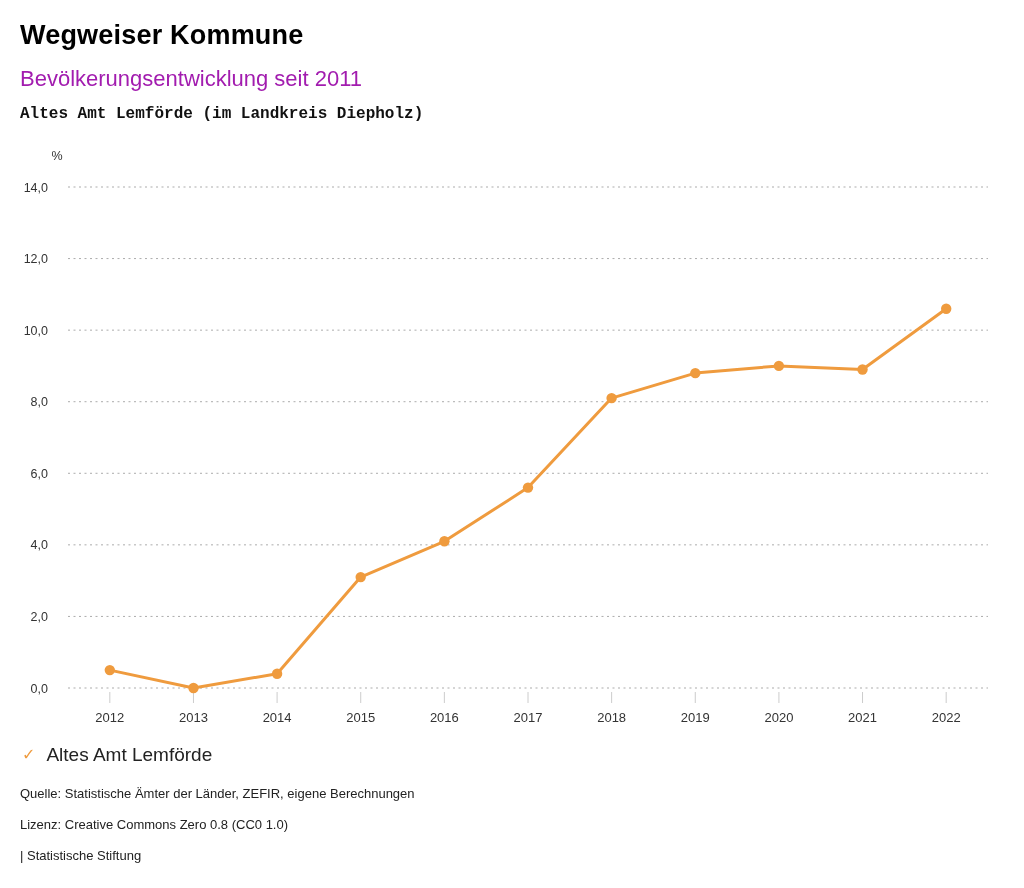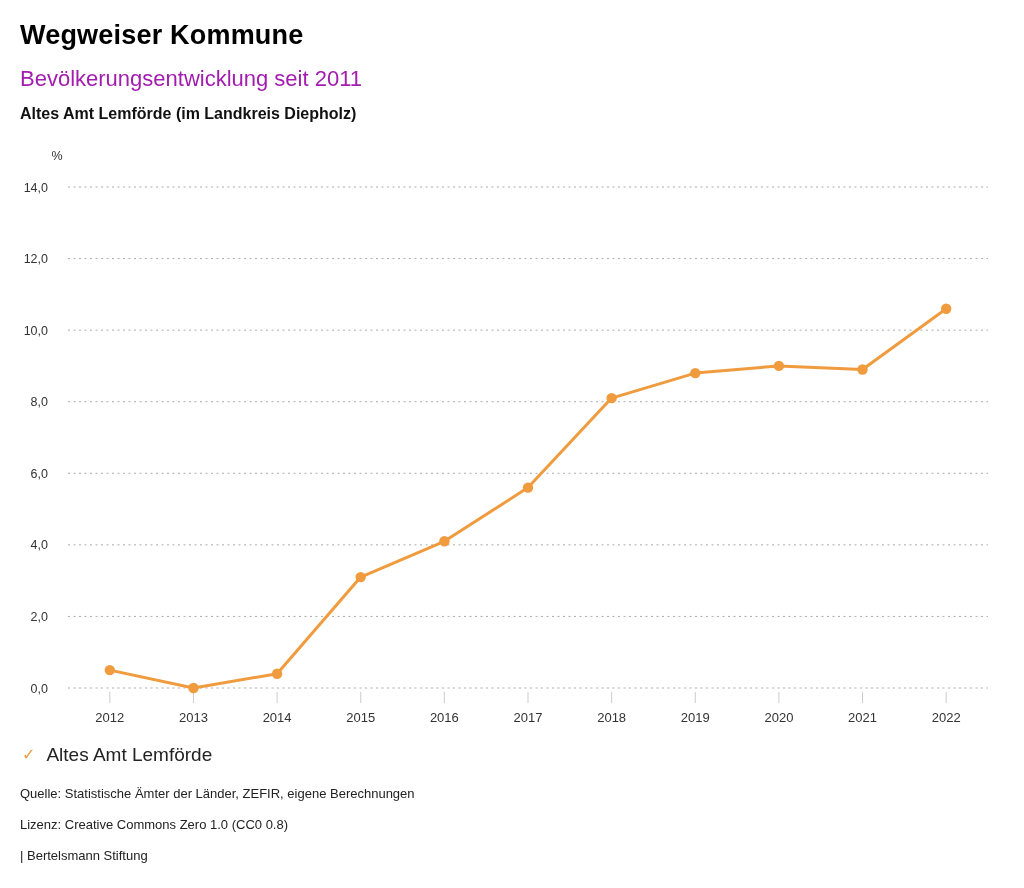--- a/index.html
+++ b/index.html
@@ -30,20 +30,21 @@
     font-weight: 400;
     color: #a21caf;
   }
   .region {
     position: absolute;
     left: 20px;
     top: 105px;
     font-size: 16px;
     font-weight: 700;
     color: #111111;
+    font-family: Liberation Mono, monospace;
   }
   .chart-svg {
     position: absolute;
     left: 0;
     top: 140px;
     width: 1024px;
     height: 600px;
   }
   .legend {
     position: absolute;
@@ -138,16 +139,16 @@
       <circle cx="862.5" cy="229.5" r="5.2" fill="#EF9B3E"></circle>
       <circle cx="946.2" cy="168.7" r="5.2" fill="#EF9B3E"></circle>
     </svg>
 
   <div class="legend">
     <span class="legend-check" style="color: rgb(239, 155, 62);">✓</span>
     <span class="legend-label">Altes Amt Lemförde</span>
   </div>
 
   <div class="footer-line footer-source">Quelle: Statistische Ämter der Länder, ZEFIR, eigene Berechnungen</div>
-  <div class="footer-line footer-license">Lizenz: Creative Commons Zero 1.0 (CC0 0.8)</div>
-  <div class="footer-line footer-attribution">| Bertelsmann Stiftung</div>
+  <div class="footer-line footer-license">Lizenz: Creative Commons Zero 0.8 (CC0 1.0)</div>
+  <div class="footer-line footer-attribution">| Statistische Stiftung</div>
 
 </div>
 
 </body></html>

